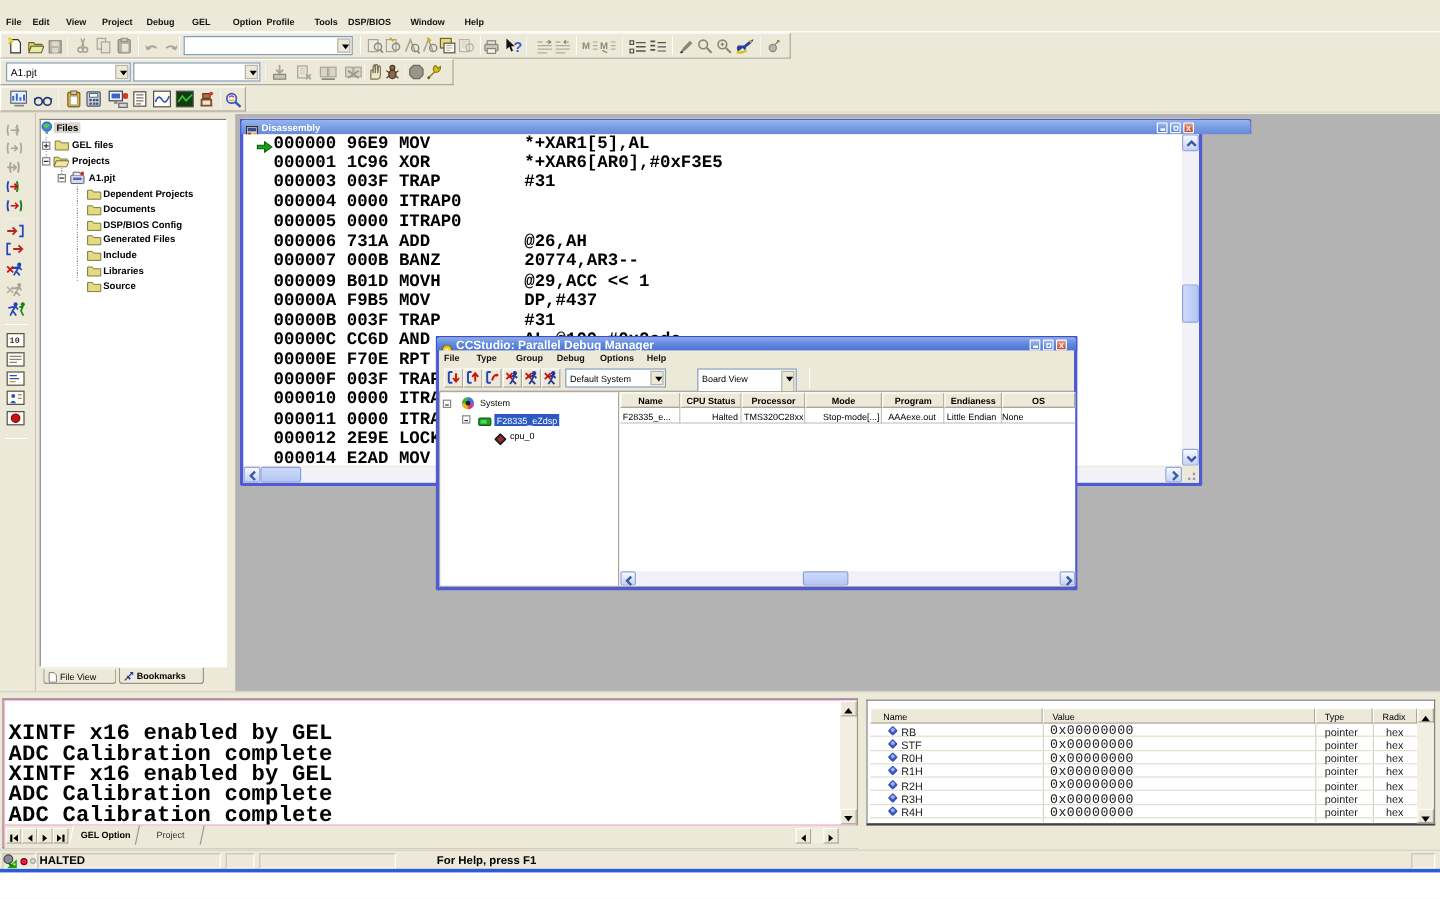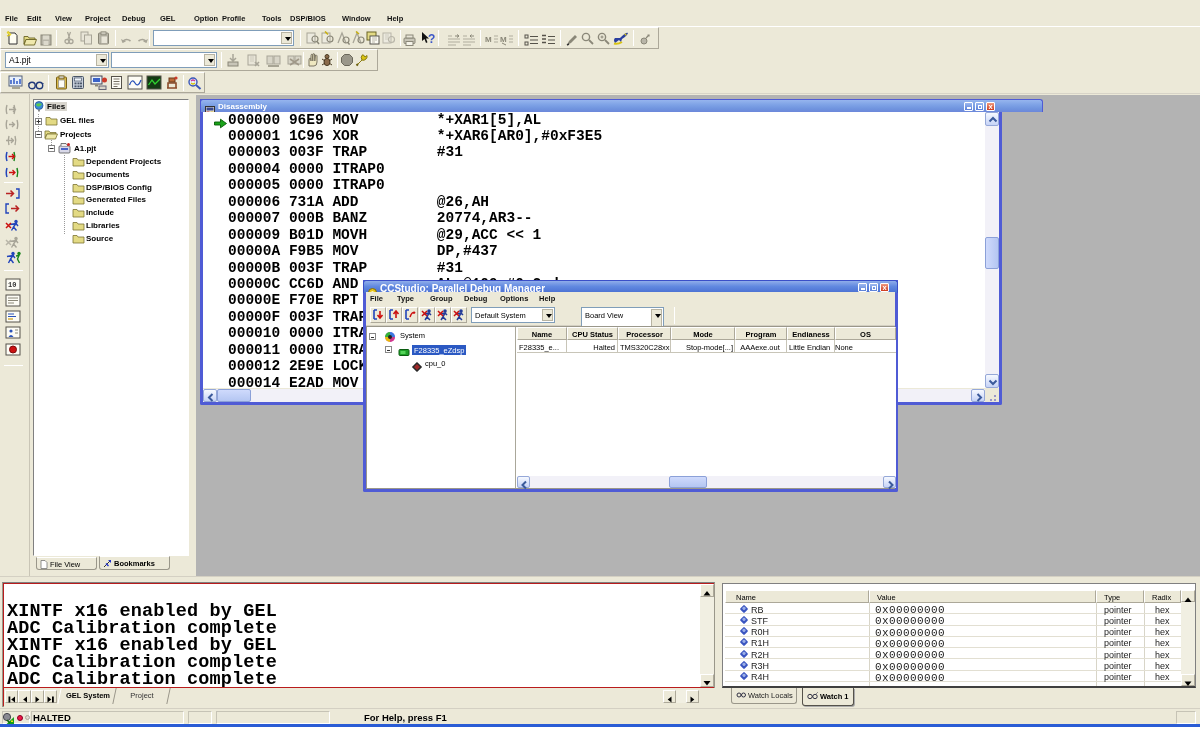--- a/index.html
+++ b/index.html
@@ -686,21 +686,21 @@
                   <path d="M5 2.5 L8.5 6 L5 9.5" fill="none" stroke="#3b5a9b" stroke-width="2"></path>
                 </svg></div>
         </div>
       </div>
     </div>
   </div>
 </div>
 
 <div class="a" style="left:0;top:576px;width:1200px;height:6px;background:#ece9d8;border-top:1px solid #d4d0c3;"></div>
 
-<div class="a" id="output" style="left:2px;top:582px;width:713px;height:125px;background:#b91c1c;border:1px solid #9a978a;border-top:1px solid #808080;">
+<div class="a" id="output" style="left:2px;top:582px;width:713px;height:125px;background:#f9a8d4;border:1px solid #9a978a;border-top:1px solid #808080;">
   <div class="a" style="left:1px;top:1px;width:696px;height:103px;background:#fff;overflow:hidden;">
     <pre style="position:absolute;left:3px;top:20px;margin:0;font-family:'Liberation Mono',monospace;font-weight:bold;font-size:18.5px;line-height:16.95px;letter-spacing:0.15px;color:#000;">XINTF x16 enabled by GEL
 ADC Calibration complete
 XINTF x16 enabled by GEL
 ADC Calibration complete
 ADC Calibration complete</pre>
   </div>
 
   <div class="a" style="left:697px;top:1px;width:14px;height:103px;background:#f1efe2;">
     <div class="a bevel" style="left:0;top:0;width:14px;height:13px;background:#ece9d8;"><svg width="12" height="11">
@@ -721,21 +721,21 @@
           </svg></div>
     <div class="a bevel" style="left:27px;top:2px;width:13px;height:13px;background:#ece9d8;"><svg width="11" height="11">
             <path d="M3.5 2.5 L7.3 5.5 L3.5 8.5 Z" fill="#000"></path>
           </svg></div>
     <div class="a bevel" style="left:40px;top:2px;width:13px;height:13px;background:#ece9d8;"><svg width="11" height="11">
             <path d="M2.5 2.5 L6.3 5.5 L2.5 8.5 Z" fill="#000"></path>
             <rect x="7" y="2.5" width="1.8" height="6" fill="#000"></rect>
           </svg></div>
     <div class="a" style="left:55px;top:0px;width:56px;height:16px;background:#ece9d8;border-left:1px solid #fff;border-right:1px solid #9a978a;transform:skewX(-12deg);"></div>
     <div class="a" style="left:113px;top:0px;width:52px;height:16px;background:#ece9d8;border-right:1px solid #9a978a;transform:skewX(-12deg);"></div>
-    <div class="a" style="left:57px;top:3px;width:54px;font-size:7.5px;font-weight:bold;text-align:center;">GEL System</div>
+    <div class="a" style="left:57px;top:3px;width:54px;font-size:7.5px;font-weight:bold;text-align:center;">GEL Option</div>
     <div class="a" style="left:112px;top:3px;width:52px;font-size:7.5px;text-align:center;color:#333;">Project</div>
     <div class="a bevel" style="left:659px;top:2px;width:13px;height:13px;background:#ece9d8;"><svg width="11" height="11">
             <path d="M7.5 2.5 L3.7 5.5 L7.5 8.5 Z" fill="#000"></path>
           </svg></div>
     <div class="a bevel" style="left:682px;top:2px;width:13px;height:13px;background:#ece9d8;"><svg width="11" height="11">
             <path d="M3.5 2.5 L7.3 5.5 L3.5 8.5 Z" fill="#000"></path>
           </svg></div>
     <div class="a" style="left:672px;top:2px;width:10px;height:13px;background:#f1efe2;"></div>
   </div>
 </div>
@@ -803,39 +803,20 @@
         </div>
   </div>
 
   <div class="a" style="left:458px;top:6px;width:14px;height:96px;background:#f1efe2;">
     <div class="a bevel" style="left:0;top:0;width:14px;height:12px;background:#ece9d8;"><svg width="12" height="10">
             <path d="M6 2.5 L9.5 7 L2.5 7 Z" fill="#000"></path>
           </svg></div>
     <div class="a bevel" style="left:0;top:84px;width:14px;height:12px;background:#ece9d8;"><svg width="12" height="10">
             <path d="M6 7 L9.5 2.5 L2.5 2.5 Z" fill="#000"></path>
           </svg></div>
-  </div>
-</div>
-<div class="a" id="watchtabs" style="left:722px;top:688px;width:474px;height:20px;">
-  <div class="a" style="left:9px;top:0px;width:66px;height:16px;background:#ece9d8;border:1px solid #9a978a;border-top:none;border-radius:0 0 3px 3px;font-size:7.5px;color:#222;">
-    <div class="a" style="left:4px;top:3px;width:10px;height:9px;"><svg width="10" height="9">
-            <circle cx="3" cy="4" r="2" fill="none" stroke="#334" stroke-width="1"></circle>
-            <circle cx="7.5" cy="4" r="2" fill="none" stroke="#334" stroke-width="1"></circle>
-            <path d="M5 4 L5.5 4" stroke="#334"></path>
-          </svg></div>
-    <div class="a" style="left:16px;top:3px;">Watch Locals</div>
-  </div>
-  <div class="a" style="left:80px;top:0px;width:52px;height:18px;background:#ece9d8;border:1px solid #55524a;border-top:none;border-radius:0 0 3px 3px;font-size:7.5px;font-weight:bold;color:#000;box-shadow:1px 1px 0 #aaa;">
-    <div class="a" style="left:4px;top:4px;width:11px;height:9px;"><svg width="11" height="9">
-            <circle cx="3" cy="4.5" r="2.2" fill="none" stroke="#334" stroke-width="1"></circle>
-            <circle cx="8" cy="4.5" r="2.2" fill="none" stroke="#334" stroke-width="1"></circle>
-            <path d="M5.2 4.5 L5.8 4.5" stroke="#334"></path>
-            <path d="M9.5 1.5 L10.5 0.5" stroke="#334"></path>
-          </svg></div>
-    <div class="a" style="left:17px;top:4px;">Watch 1</div>
   </div>
 </div>
 
 <div class="a" id="statusbar" style="left:0;top:708px;width:1200px;height:16px;background:#ece9d8;border-top:1px solid #d4d0c3;">
   <div class="a sunk" style="left:2px;top:2px;width:28px;height:13px;border-color:#c6c3b5 #fff #fff #c6c3b5;"></div>
   <div class="a sunk" style="left:31px;top:2px;width:153px;height:13px;border-color:#c6c3b5 #fff #fff #c6c3b5;"></div>
   <div class="a sunk" style="left:188px;top:2px;width:24px;height:13px;border-color:#c6c3b5 #fff #fff #c6c3b5;"></div>
   <div class="a sunk" style="left:216px;top:2px;width:114px;height:13px;border-color:#c6c3b5 #fff #fff #c6c3b5;"></div>
   <div class="a" style="left:2px;top:2px;width:13px;height:13px;"><svg width="13" height="13">
           <circle cx="5" cy="5" r="3.6" fill="#8a8a92" stroke="#44444c"></circle>

